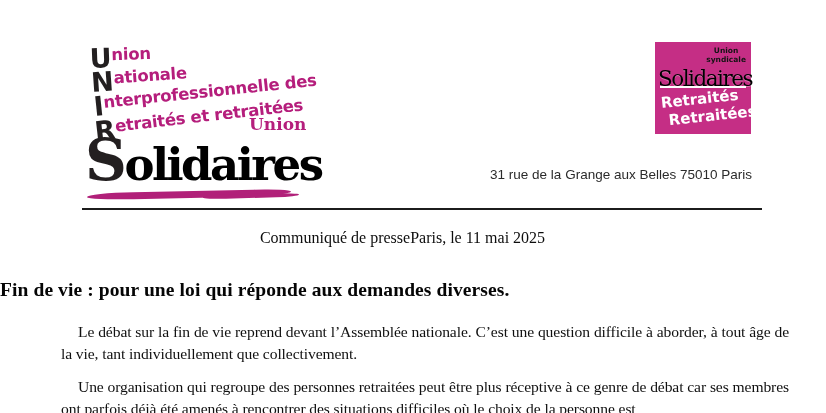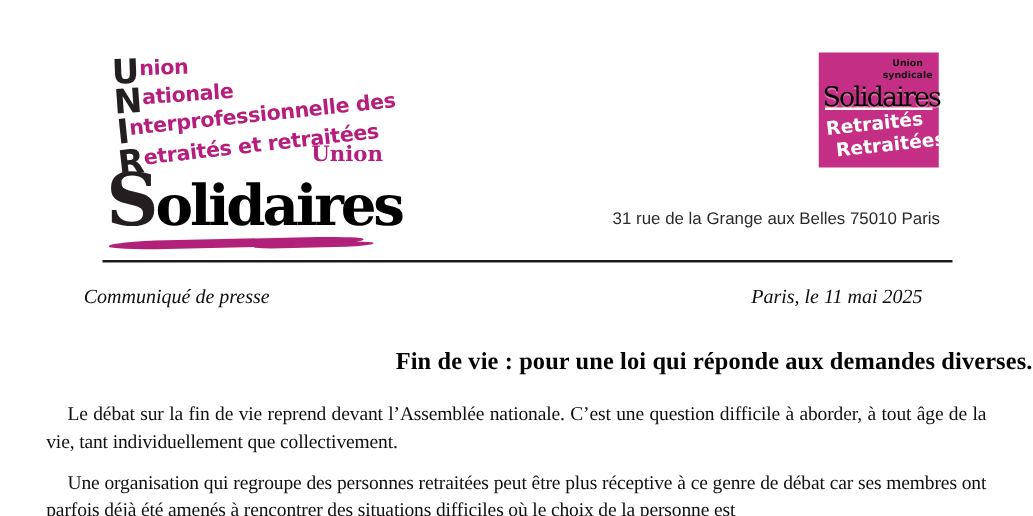--- a/index.html
+++ b/index.html
@@ -72,37 +72,37 @@
     font-family:"Liberation Sans", sans-serif; font-size:13.5px; line-height:1.4; color:#2b2b2b;
     white-space:nowrap;
   }
 
   
   .rule { position:absolute; left:82px; top:208px; width:680px; height:2px; background:#1c1c1c; }
 
   
   .meta-row {
     position:absolute; left:67px; right:88px; top:229px;
-    display:flex; justify-content:space-between;
-    font-size:16px; color:#0d0d0d;font-style:italic;
+    display:flex; justify-content:center;
+    font-size:16px; color:#0d0d0d;
   }
 
   
   .headline {
-    position:absolute; left:0; right:0; top:279px; text-align:right;
+    position:absolute; left:0; right:0; top:279px; text-align:left;
     font-size:19.5px; font-weight:bold; color:#050505; letter-spacing:0.1px;
   }
 
   
   .body-text {
     position:absolute; left:37px; right:37px; top:321px;
     font-size:15.6px; line-height:22px; letter-spacing:-0.1px;
     text-align:justify; color:#101010;
   }
-  .body-text p { text-indent:17px; }
+  .body-text p { text-indent:17px;margin-left:24px; }
   .body-text p + p { margin-top:11px; }
 </style>
 </head>
 <body>
 
 <div class="page">
 
   <div class="unirs-logo">
     <div class="logo-row row-u">
       <span class="initial">U</span>

